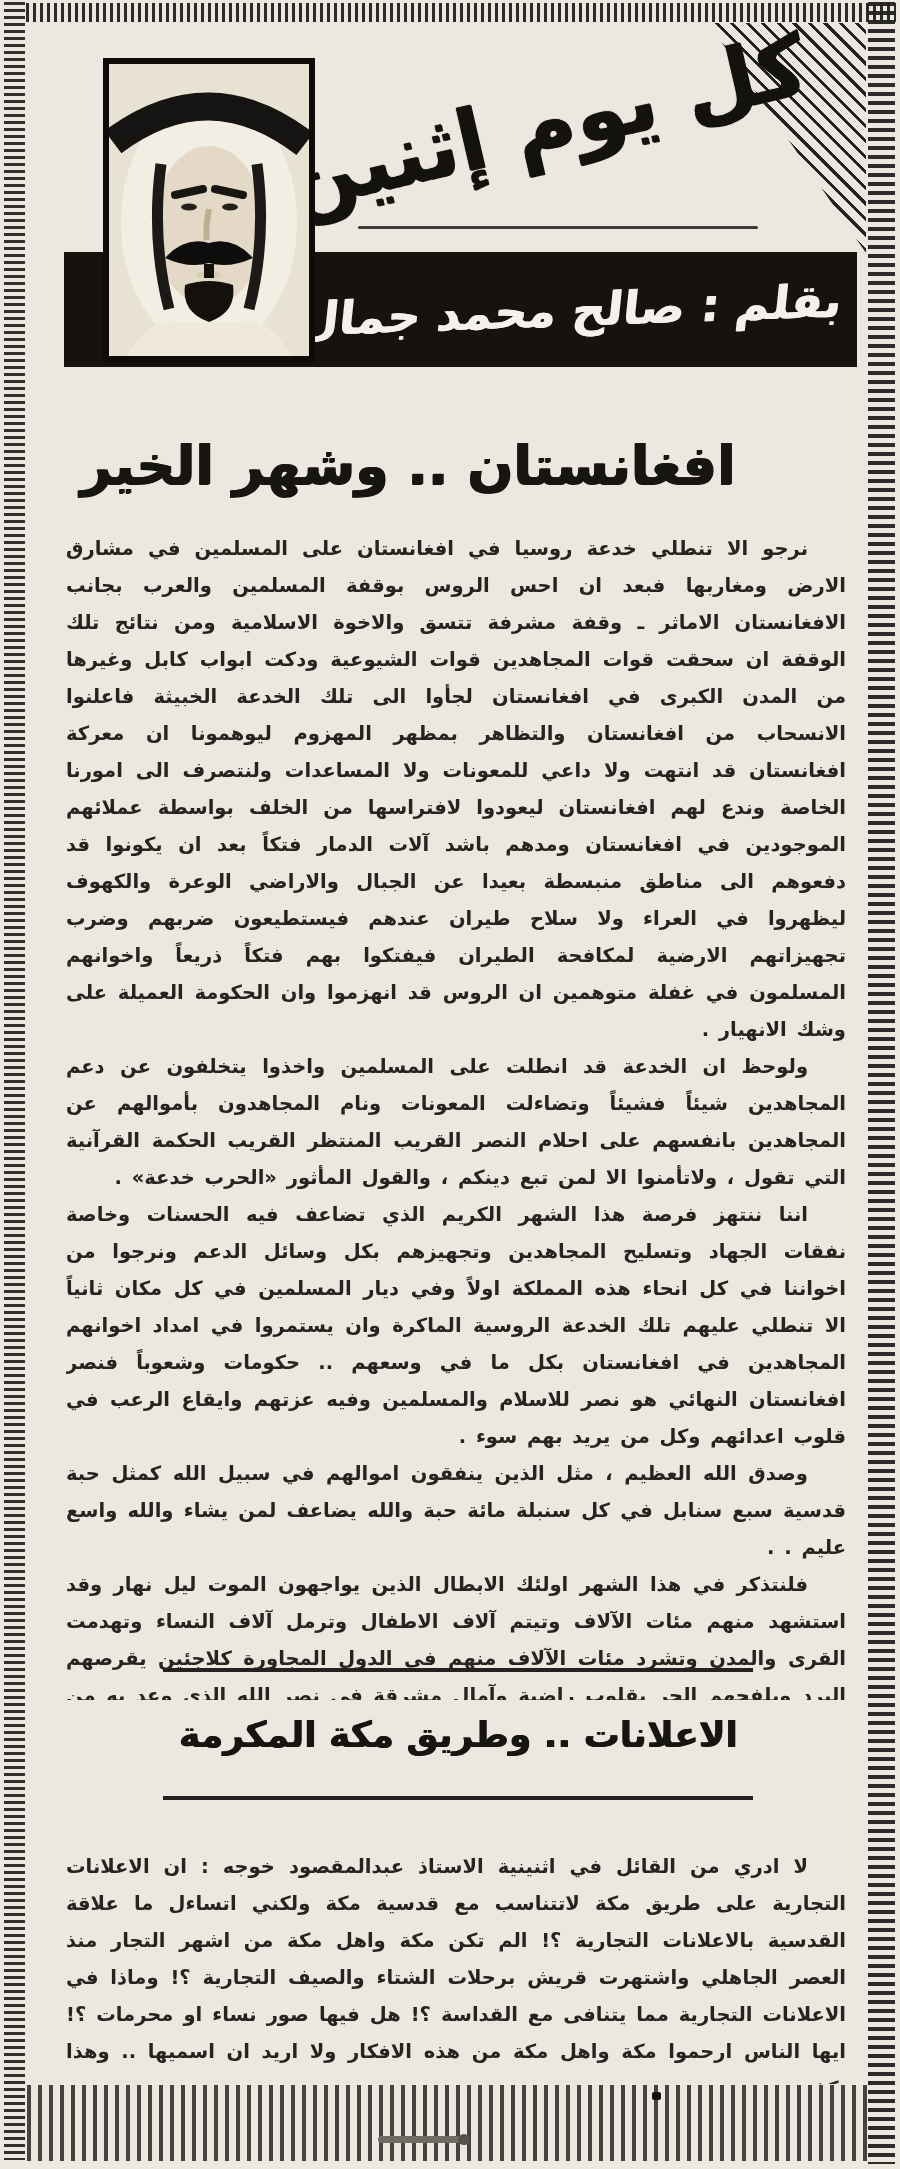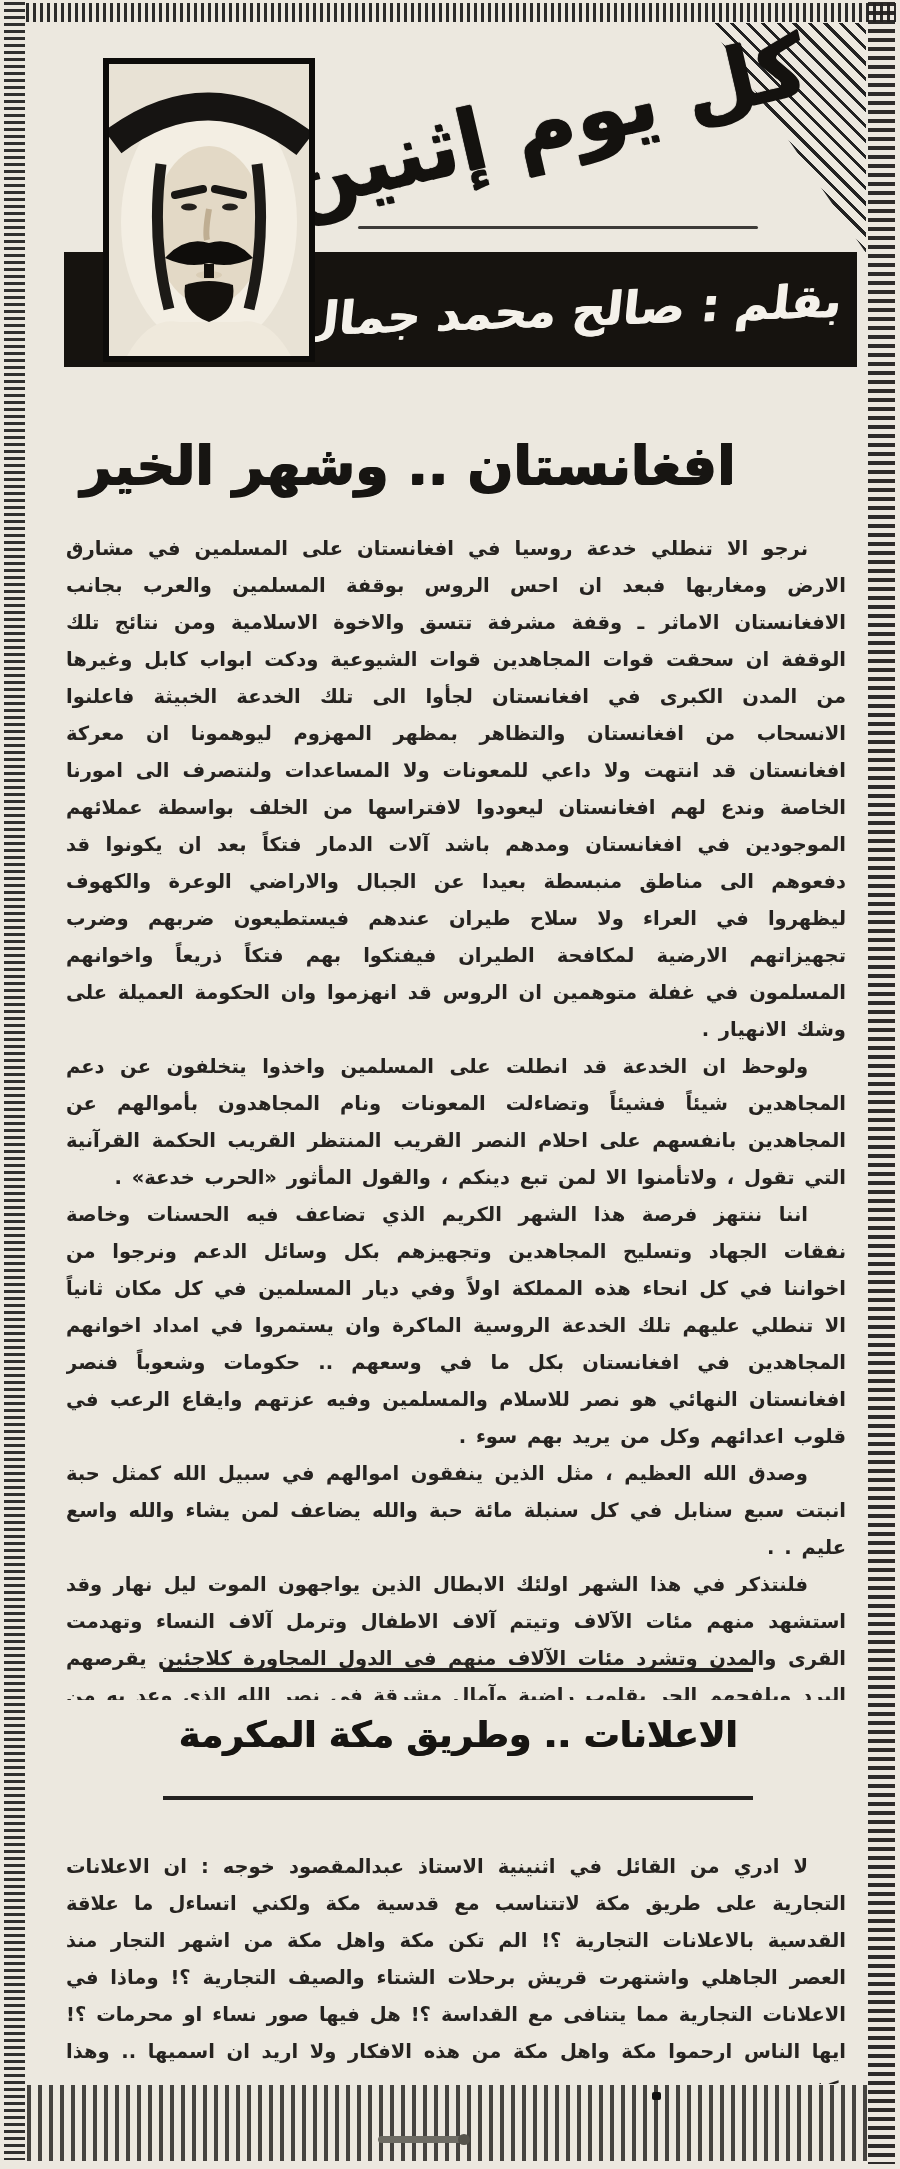--- a/index.html
+++ b/index.html
@@ -150,21 +150,21 @@
       <path d="M18,292 Q40,252 70,258 L130,258 Q160,252 182,292 Z" fill="#efe9dc"></path>
     </svg>
   </div>
 
   <h1 class="article-title">افغانستان ..  وشهر الخير</h1>
 
   <div class="body-block" id="body-1">
     <p>نرجو الا تنطلي خدعة روسيا في افغانستان على المسلمين في مشارق الارض ومغاربها فبعد ان احس الروس بوقفة المسلمين والعرب بجانب الافغانستان الاماثر ـ وقفة مشرفة تتسق والاخوة الاسلامية ومن نتائج تلك الوقفة ان سحقت قوات المجاهدين قوات الشيوعية ودكت ابواب كابل وغيرها من المدن الكبرى في افغانستان لجأوا الى تلك الخدعة الخبيثة فاعلنوا الانسحاب من افغانستان والتظاهر بمظهر المهزوم ليوهمونا ان معركة افغانستان قد انتهت ولا داعي للمعونات ولا المساعدات ولنتصرف الى امورنا الخاصة وندع لهم افغانستان ليعودوا لافتراسها من الخلف بواسطة عملائهم الموجودين في افغانستان ومدهم باشد آلات الدمار فتكاً بعد ان يكونوا قد دفعوهم الى مناطق منبسطة بعيدا عن الجبال والاراضي الوعرة والكهوف ليظهروا في العراء ولا سلاح طيران عندهم فيستطيعون ضربهم وضرب تجهيزاتهم الارضية لمكافحة الطيران فيفتكوا بهم فتكاً ذريعاً واخوانهم المسلمون في غفلة متوهمين ان الروس قد انهزموا وان الحكومة العميلة على وشك الانهيار .</p>
     <p>ولوحظ ان الخدعة قد انطلت على المسلمين واخذوا يتخلفون عن دعم المجاهدين شيئاً فشيئاً وتضاءلت المعونات ونام المجاهدون بأموالهم عن المجاهدين بانفسهم على احلام النصر القريب المنتظر القريب الحكمة القرآنية التي تقول ، ولاتأمنوا الا لمن تبع دينكم ، والقول المأثور «الحرب خدعة» .</p>
     <p>اننا ننتهز فرصة هذا الشهر الكريم الذي تضاعف فيه الحسنات وخاصة نفقات الجهاد وتسليح المجاهدين وتجهيزهم بكل وسائل الدعم ونرجوا من اخواننا في كل انحاء هذه المملكة اولاً وفي ديار المسلمين في كل مكان ثانياً الا تنطلي عليهم تلك الخدعة الروسية الماكرة وان يستمروا في امداد اخوانهم المجاهدين في افغانستان بكل ما في وسعهم .. حكومات وشعوباً فنصر افغانستان النهائي هو نصر للاسلام والمسلمين وفيه عزتهم وايقاع الرعب في قلوب اعدائهم وكل من يريد بهم سوء .</p>
-    <p>وصدق الله العظيم ، مثل الذين ينفقون اموالهم في سبيل الله كمثل حبة انبتت سبع سنابل في كل سنبلة مائة حبة والله يضاعف لمن يشاء والله واسع عليم . .</p>
+    <p>وصدق الله العظيم ، مثل الذين ينفقون اموالهم في سبيل الله كمثل حبة قدسية سبع سنابل في كل سنبلة مائة حبة والله يضاعف لمن يشاء والله واسع عليم . .</p>
     <p>فلنتذكر في هذا الشهر اولئك الابطال الذين يواجهون الموت ليل نهار وقد استشهد منهم مئات الآلاف وتيتم آلاف الاطفال وترمل آلاف النساء وتهدمت القرى والمدن وتشرد مئات الآلاف منهم في الدول المجاورة كلاجئين يقرصهم البرد ويلفحهم الحر بقلوب راضية وآمال مشرقة في نصر الله الذي وعد به من ينصره ومن اصدق من الله حديثاً ؟! ولن يخلف الله وعده والله اكبر ولله الحمد .</p>
   </div>
 
   <div class="section2-head">الاعلانات ..  وطريق مكة المكرمة</div>
 
   <div class="body-block" id="body-2">
     <p>لا ادري من القائل في اثنينية الاستاذ عبدالمقصود خوجه : ان الاعلانات التجارية على طريق مكة لاتتناسب مع قدسية مكة ولكني اتساءل ما علاقة القدسية بالاعلانات التجارية ؟! الم تكن مكة واهل مكة من اشهر التجار منذ العصر الجاهلي واشتهرت قريش برحلات الشتاء والصيف التجارية ؟! وماذا في الاعلانات التجارية مما يتنافى مع القداسة ؟! هل فيها صور نساء او محرمات ؟! ايها الناس ارحموا مكة واهل مكة من هذه الافكار ولا اريد ان اسميها .. وهذا يكفي ..</p>
   </div>
 
   <div class="streak"></div>

